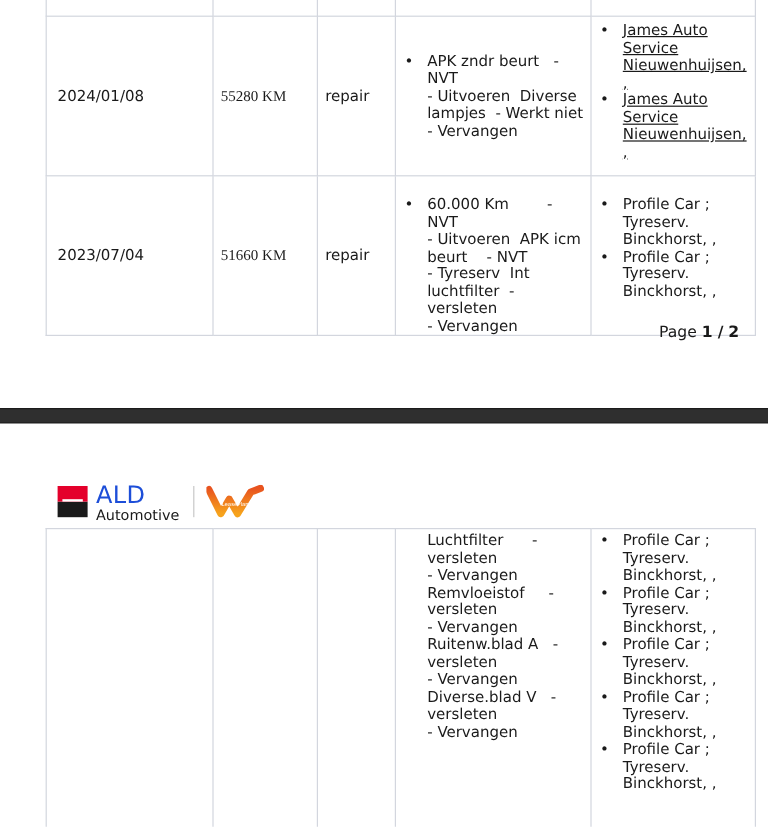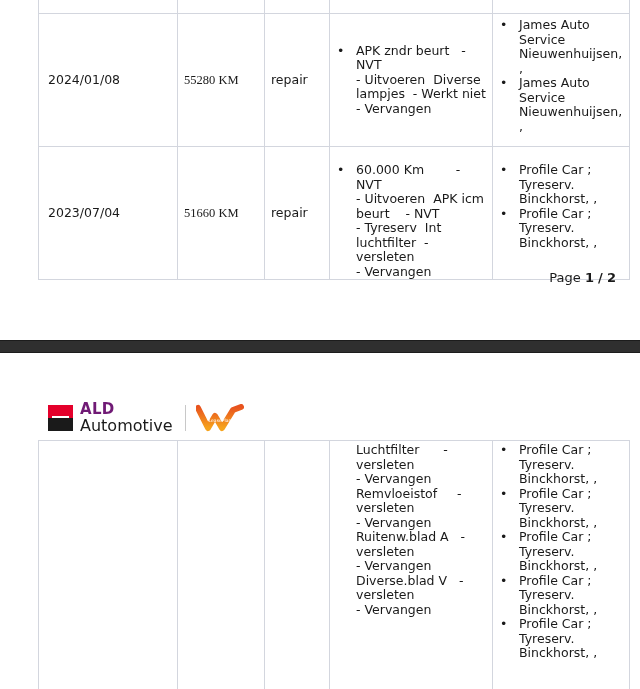--- a/index.html
+++ b/index.html
@@ -84,21 +84,21 @@
       padding-left: 26px;
       padding-right: 4px;
     }
 
     
     #table1 { top: -2px; }
     #table1 tr.r-top td { height: 14px; }
     #table1 tr.r1 td { height: 128px; }
     #table1 tr.r2 td { height: 114px; }
     #table1 tr.r2 td.desc-td, #table1 tr.r2 td.sup-td { vertical-align: top; padding-top: 16px; }
-    #table1 tr.r1 td.sup-td { vertical-align: top; padding-top: 4px; }
+    #table1 tr.r1 td.sup-td { vertical-align: top; padding-top: 4px; text-decoration: underline; }
 
     .pager {
       position: absolute;
       right: 24px;
       top: 270px;
       font-size: 13px;
     }
     .pager b { font-weight: bold; }
 
     
@@ -134,27 +134,27 @@
       height: 13px;
       background: #1a1a1a;
     }
     .ald-text {
       margin-left: 7px;
       display: flex;
       flex-direction: column;
       line-height: 1;
     }
     .ald-text .big {
-      font-size: 15px;
-      font-weight: bold;
-      color: #701a75;
+      font-size: 20px;
+      font-weight: normal;
+      color: #1d4ed8;
       letter-spacing: 0.3px;
     }
     .ald-text .small {
-      font-size: 16px;
+      font-size: 12px;
       color: #1a1a1a;
       margin-top: 1px;
       text-align: right;
     }
     .logo-divider {
       width: 1px;
       height: 26px;
       background: #c8c8c8;
       margin-left: 12px;
       margin-right: 10px;

